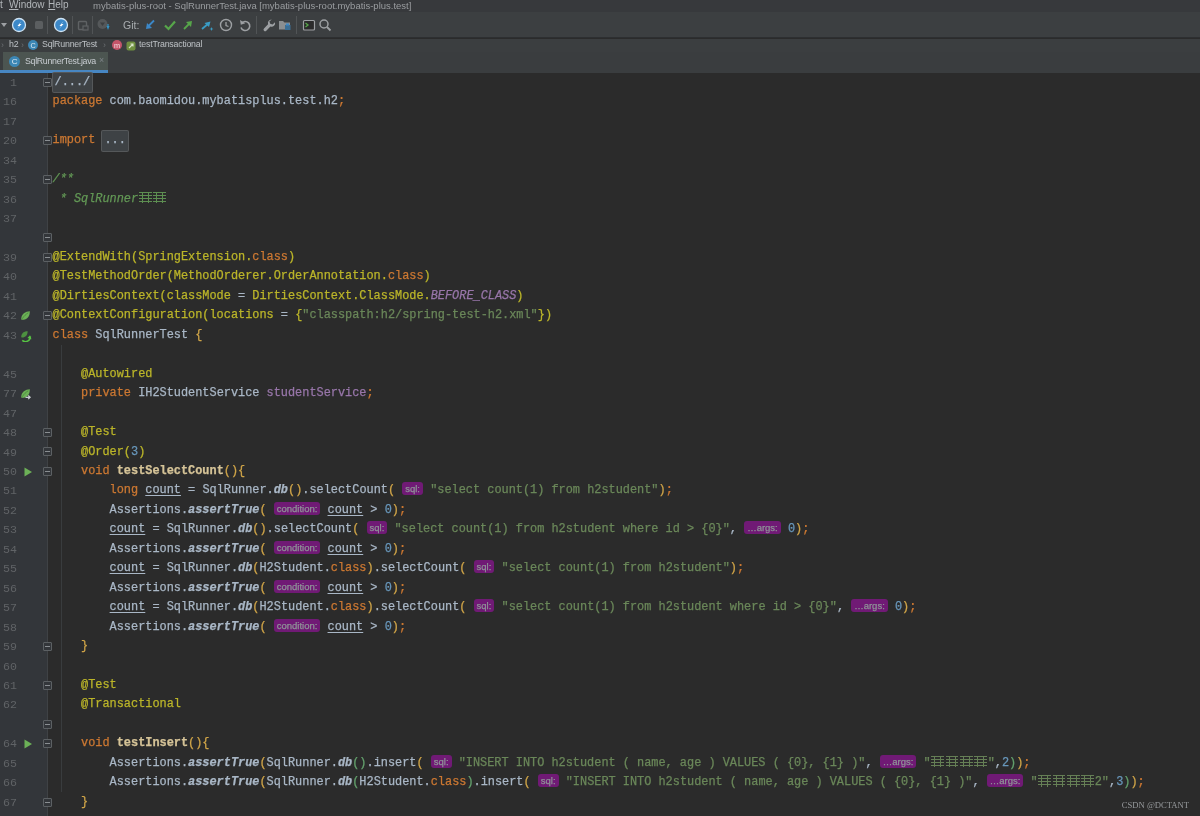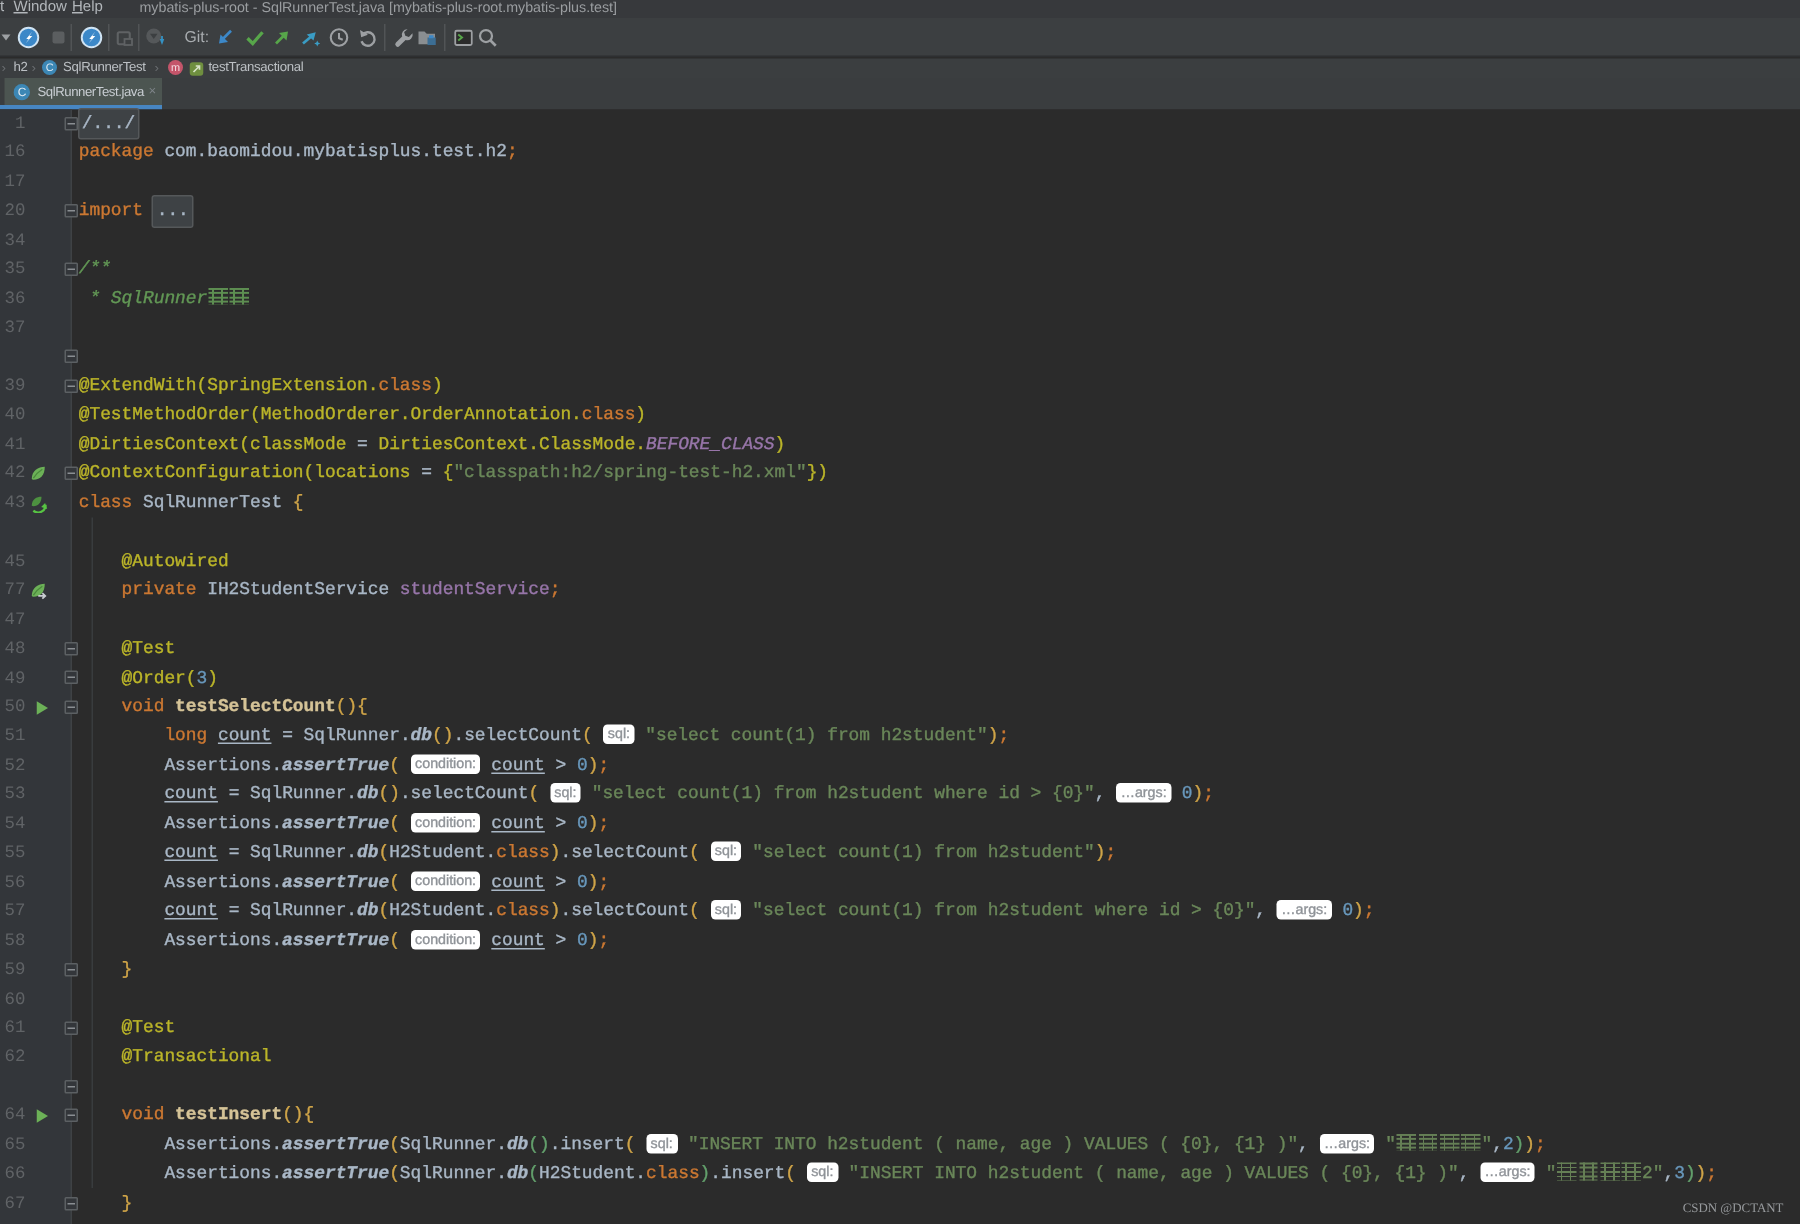--- a/index.html
+++ b/index.html
@@ -21,21 +21,21 @@
 #guide{position:absolute;left:61px;width:1px;background:#393c3e}
 .r{position:absolute;left:0;width:1200px;height:20px;font-family:"Liberation Mono",monospace;font-size:11.9px;line-height:19.5px;white-space:pre;color:#a9b7c6;-webkit-text-stroke:0.25px}
 .ln{position:absolute;left:0;top:0;width:17px;text-align:right;color:#606366;font-size:11.6px;-webkit-text-stroke:0}
 .cd{position:absolute;left:52.5px;top:0}
 .k{color:#cc7832}.a{color:#bbb529}.s{color:#6a8759}.n{color:#6897bb}.c{color:#629755;font-style:italic}
 .f{color:#9876aa}.sf{color:#9876aa;font-style:italic}.fn{color:#d5c397;font-weight:bold}
 .b{color:#cfa448}.g2{color:#63a06c}
 .im{font-style:italic;font-weight:bold}
 .un{text-decoration:underline;text-underline-offset:2px}
 .cau{font-weight:bold;text-decoration:underline;text-underline-offset:2px}
-.chip{display:inline-block;font-family:"Liberation Sans",sans-serif;font-size:9.5px;color:#8f9398;background:#ffffff;border-radius:3px;padding:0 3px;line-height:13px;vertical-align:1px}
+.chip{display:inline-block;font-family:"Liberation Sans",sans-serif;font-size:9.5px;color:#8f9398;background:#701a75;border-radius:3px;padding:0 3px;line-height:13px;vertical-align:1px}
 .fold{display:inline-block;background:#3e4245;box-shadow:0 0 0 1px #55585a;border-radius:1px;padding:0 2px;color:#a9b7c6}
 .fm{position:absolute;width:9px;height:9px;border:1px solid #5c6063;border-radius:1px;background:#33363a}
 .fm i{position:absolute;left:1px;right:1px;top:3px;height:1px;background:#8a8e92;display:block}
 .wm{position:absolute;right:11px;bottom:6px;color:#979a9d;font-size:8.6px;font-family:Liberation Serif, serif}
 .cj{display:inline-block;width:12.9px;height:11.5px;margin:0 0.7px -1.5px 0.7px;opacity:.92;background:
  repeating-linear-gradient(180deg,currentColor 0 1px,transparent 1px 2.9px),
  linear-gradient(90deg,transparent 0 2.6px,currentColor 2.6px 3.6px,transparent 3.6px 8.6px,currentColor 8.6px 9.6px,transparent 9.6px 100%);}
 .ic{position:absolute}
 </style></head>
 <body>

